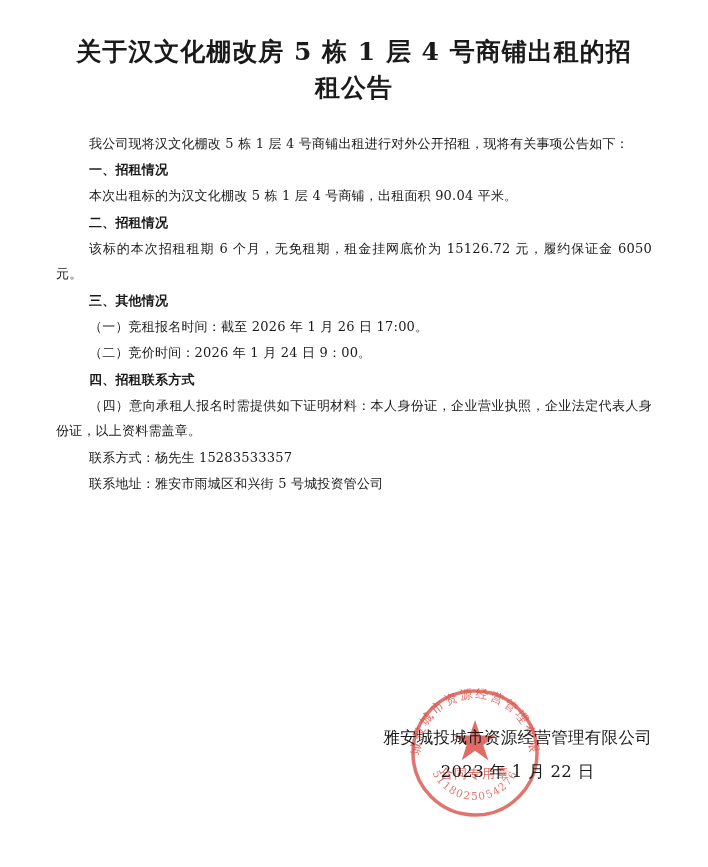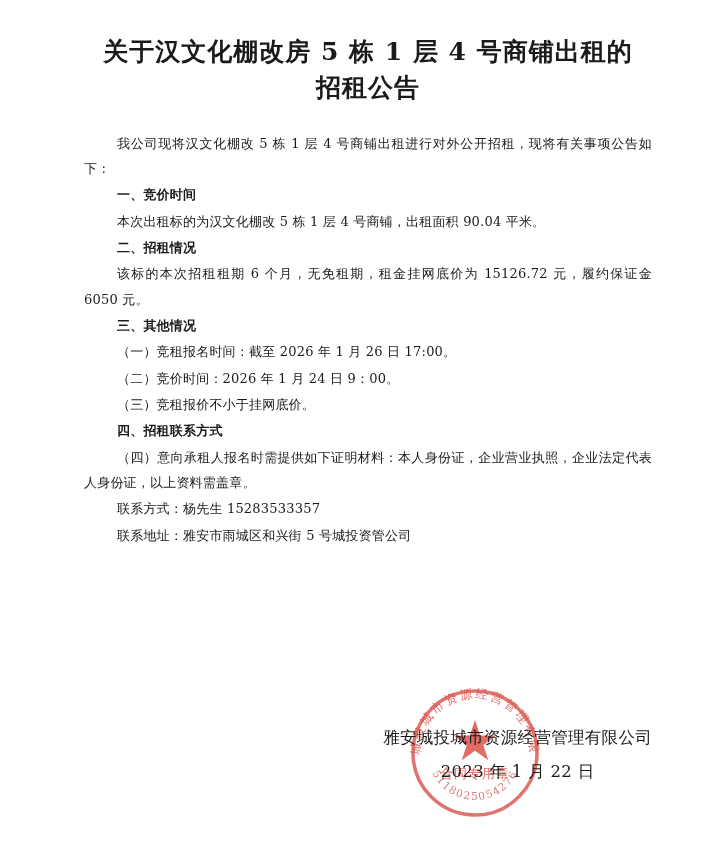--- a/index.html
+++ b/index.html
@@ -13,21 +13,21 @@
     font-family: "DejaVu Serif", "Liberation Serif", serif;
     color: #1a1a1a;
     position: relative;
     overflow: hidden;
   }
   .page {
     position: relative;
     width: 708px;
     height: 867px;
     box-sizing: border-box;
-    padding: 24px 56px 0 84px;
+    padding: 24px 56px 0 56px;
   }
   .doc-title {
     text-align: center;
     font-size: 25px;
     font-weight: bold;
     line-height: 1.45;
     letter-spacing: 1px;
     margin: 10px 0 0 0;
     padding: 0 18px;
   }
@@ -79,28 +79,27 @@
 </style>
 </head>
 <body>
 
 <div class="page">
 
   <h1 class="doc-title">关于汉文化棚改房 5 栋 1 层 4 号商铺出租的招租公告</h1>
 
   <div class="body-block">
     <p class="para indent">我公司现将汉文化棚改 5 栋 1 层 4 号商铺出租进行对外公开招租，现将有关事项公告如下：</p>
-    <p class="para heading">一、竞价时间</p>
+    <p class="para heading">一、招租情况</p>
     <p class="para indent">本次出租标的为汉文化棚改 5 栋 1 层 4 号商铺，出租面积 90.04 平米。</p>
     <p class="para heading">二、招租情况</p>
     <p class="para indent">该标的本次招租租期 6 个月，无免租期，租金挂网底价为 15126.72 元，履约保证金 6050 元。</p>
     <p class="para heading">三、其他情况</p>
     <p class="para indent">（一）竞租报名时间：截至 2026 年 1 月 26 日 17:00。</p>
     <p class="para indent">（二）竞价时间：2026 年 1 月 24 日 9：00。</p>
-    <p class="para indent">（三）竞租报价不小于挂网底价。</p>
     <p class="para heading">四、招租联系方式</p>
     <p class="para indent">（四）意向承租人报名时需提供如下证明材料：本人身份证，企业营业执照，企业法定代表人身份证，以上资料需盖章。</p>
     <p class="para indent">联系方式：杨先生 15283533357</p>
     <p class="para indent">联系地址：雅安市雨城区和兴街 5 号城投资管公司</p>
   </div>
 
   <div class="seal">
     <svg width="150" height="150" viewBox="0 0 150 150" xmlns="http://www.w3.org/2000/svg">
       <defs>
         <path id="sealArcTop" d="M 20,75 A 55,55 0 0 1 130,75"></path>

